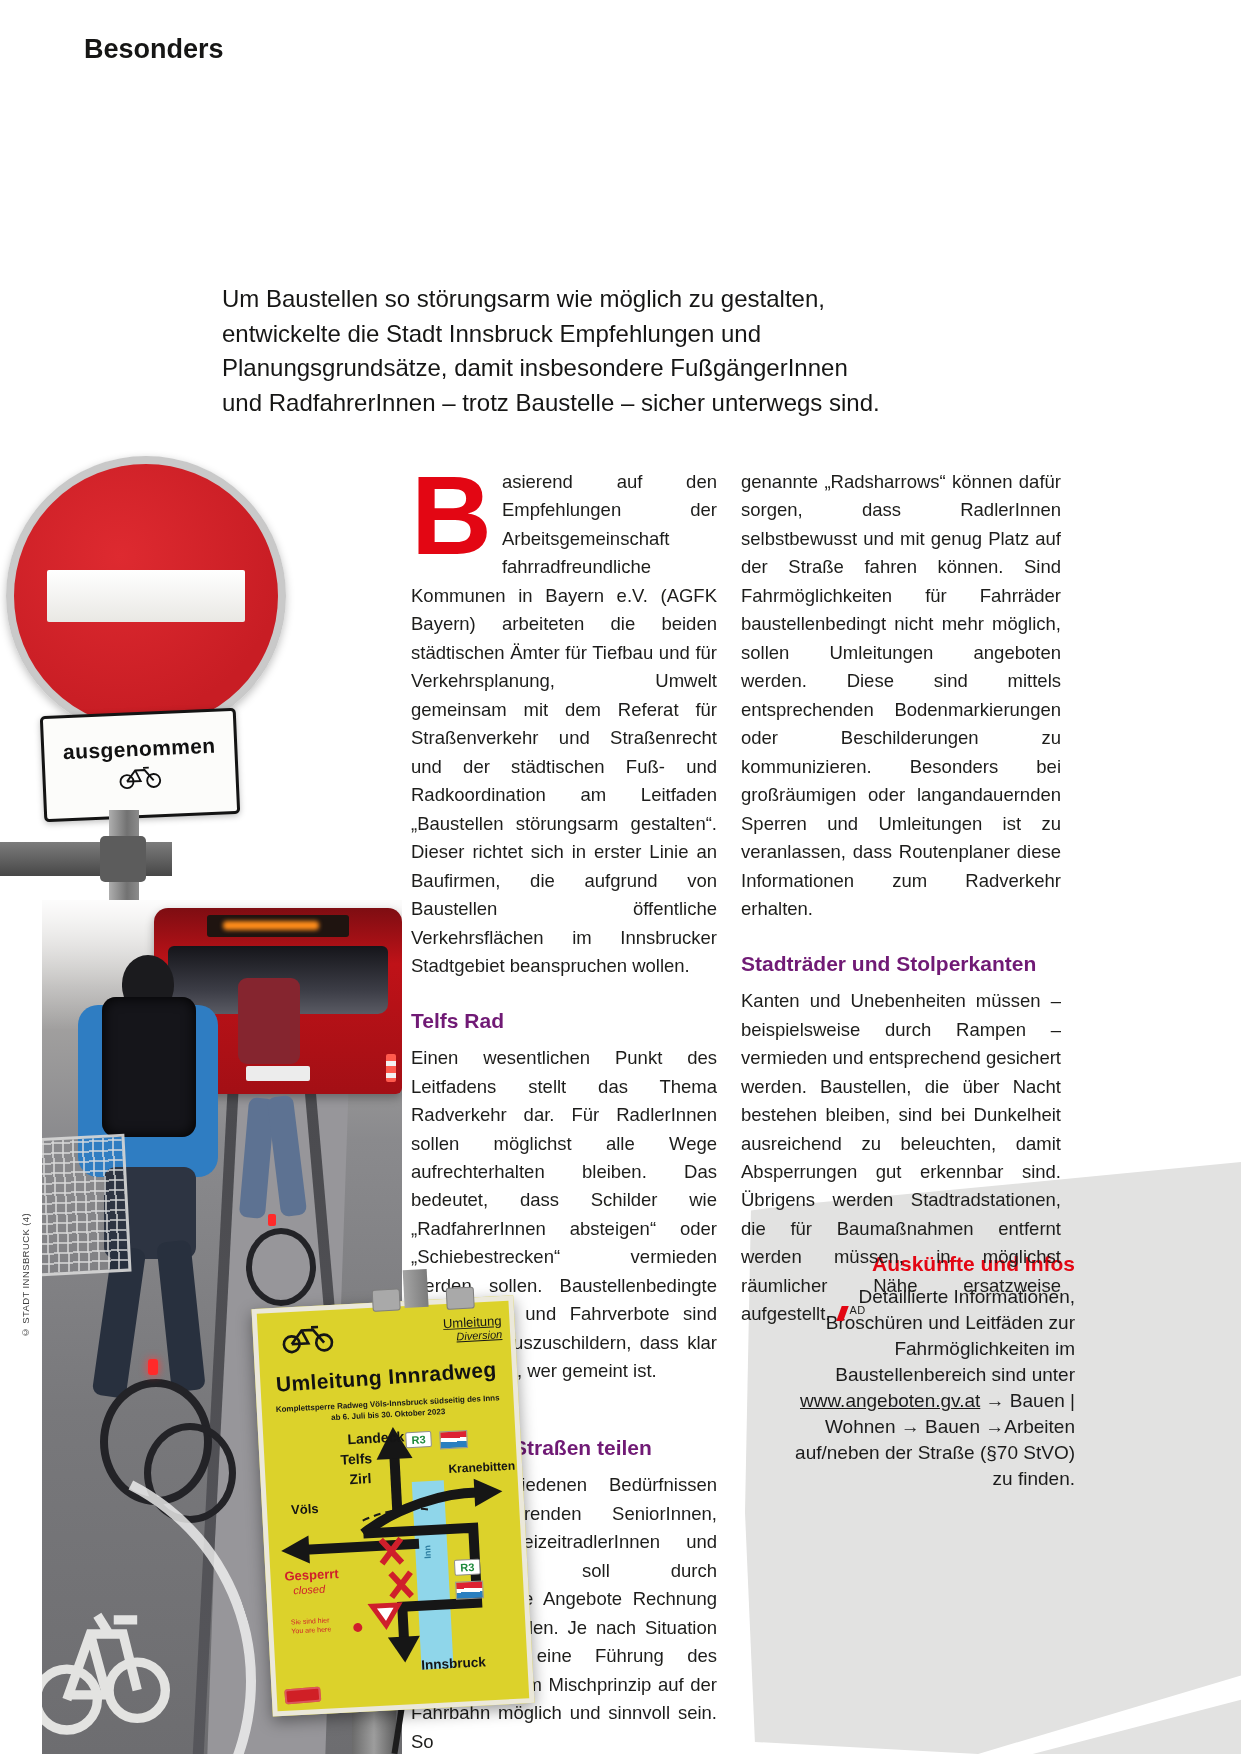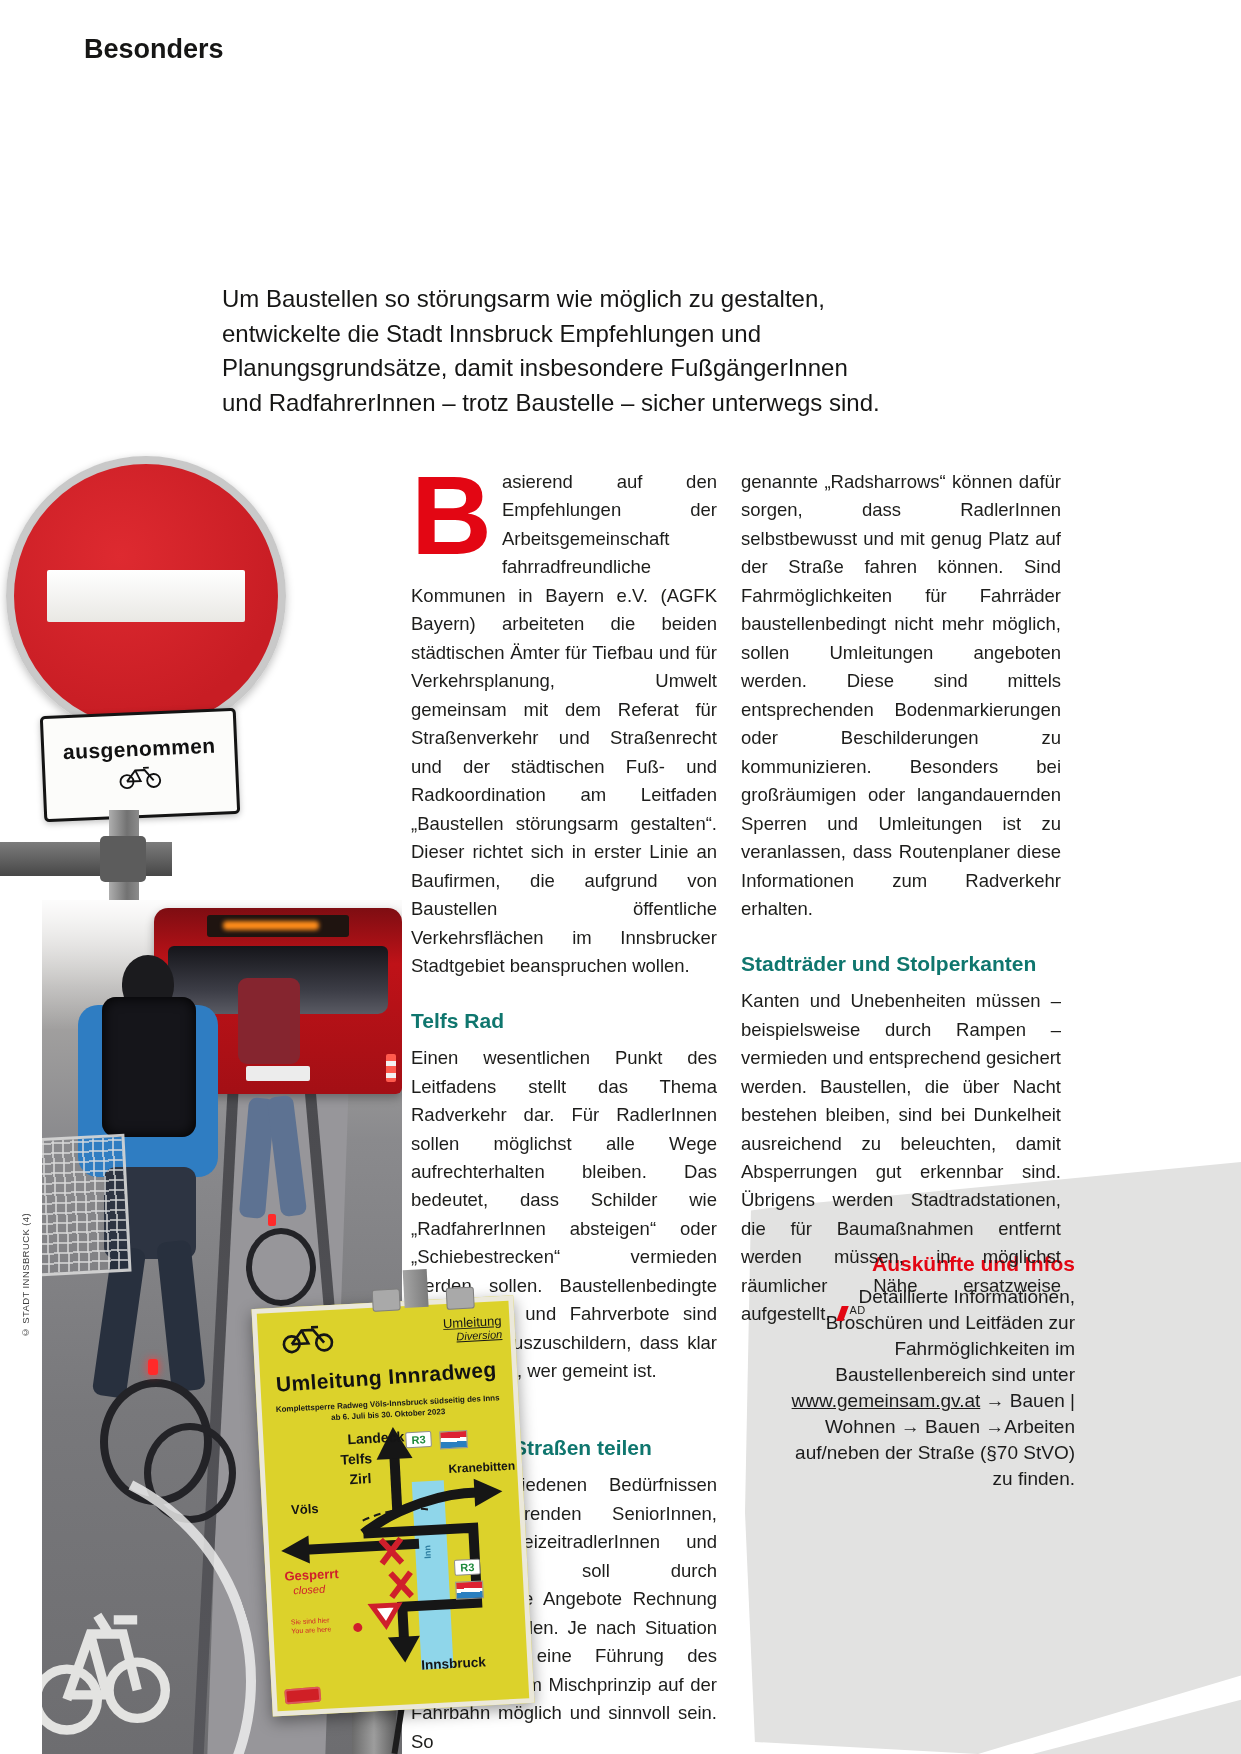--- a/index.html
+++ b/index.html
@@ -8,21 +8,21 @@
   
   .section-label{position:absolute;left:84px;top:34px;font-size:27px;font-weight:700;color:#161615;}
   .headline{position:absolute;left:98px;top:186px;font-size:58px;font-weight:700;color:#e30613;
             letter-spacing:-1.5px;white-space:nowrap;}
   .intro{position:absolute;left:222px;top:282px;width:660px;font-size:24px;line-height:1.44;color:#161615;}
   
   .col{position:absolute;top:468px;font-size:18.5px;line-height:1.54;text-align:justify;color:#1d1d1b;z-index:3;}
   #col1{left:411px;width:306px;}
   #col2{left:741px;width:320px;}
   .col p{margin:0;}
-  .red-heading{color:#0f766e;font-weight:700;font-size:21px;margin:24px 0 7px 0;text-align:left;}
+  .red-heading{color:#701a75;font-weight:700;font-size:21px;margin:24px 0 7px 0;text-align:left;}
   .dropcap{float:left;font-size:112px;line-height:84px;font-weight:700;color:#e30613;margin:6px 10px 0 0;}
   .indent{margin-left:102px;}
   #heading-strassen{margin-top:46px;}
   .author-slash{display:inline-block;width:7px;height:15px;background:#e30613;transform:skewX(-20deg);
                 margin:0 3px 0 9px;vertical-align:-1px;}
   .author{font-size:11px;vertical-align:6px;letter-spacing:.5px;margin-top:36px;}
   
   #infobox{position:absolute;left:745px;top:1150px;width:496px;height:604px;z-index:2;}
   .infobox-bg{position:absolute;inset:0;background:#e2e2e1;
      clip-path:polygon(11% 9%,100% 2%,100% 87%,47% 100%,2% 98%,0% 60%,1.2% 10%);}
@@ -239,21 +239,21 @@
     <p>genannte „Radsharrows“ können dafür sorgen, dass RadlerInnen selbstbewusst und mit genug Platz auf der Straße fahren können. Sind Fahrmöglichkeiten für Fahrräder baustellenbedingt nicht mehr möglich, sollen Umleitungen angeboten werden. Diese sind mittels entsprechenden Bodenmarkierungen oder Beschilderungen zu kommunizieren. Besonders bei großräumigen oder langandauernden Sperren und Umleitungen ist zu veranlassen, dass Routenplaner diese Informationen zum Radverkehr erhalten.</p>
     <div class="red-heading">Stadträder und Stolperkanten</div>
     <p><span>Kanten und Unebenheiten müssen – beispielsweise durch Rampen – vermieden und entsprechend gesichert werden. Baustellen, die über Nacht bestehen bleiben, sind bei Dunkelheit ausreichend zu beleuchten, damit Absperrungen gut erkennbar sind. Übrigens werden Stadtradstationen, die für Baumaßnahmen entfernt werden müssen, in möglichst räumlicher Nähe ersatzweise aufgestellt.</span><span class="author-slash"></span><span class="author">AD</span></p>
   </div>
 
   <div id="infobox">
     <div class="infobox-bg"></div>
     <div class="infobox-bg2"></div>
     <div class="infobox-content">
       <div class="infobox-title">Auskünfte und Infos</div>
-      <span>Detaillierte Informationen, Broschüren und Leitfäden zur Fahrmöglichkeiten im Baustellenbereich sind unter </span><span class="infobox-link">www.gemeinsam.gv.at</span><span> → Bauen | Wohnen → Bauen →Arbeiten auf/neben der Straße (§70 StVO) zu finden.</span>
+      <span>Detaillierte Informationen, Broschüren und Leitfäden zur Fahrmöglichkeiten im Baustellenbereich sind unter </span><span class="infobox-link">www.angeboten.gv.at</span><span> → Bauen | Wohnen → Bauen →Arbeiten auf/neben der Straße (§70 StVO) zu finden.</span>
     </div>
   </div>
 
   <div id="sign-pole-b"></div>
   <div id="sign-cable"></div>
   <div id="divsign">
     <div id="sign-pole-t"></div>
     <div class="clamp" id="clamp-a"></div>
     <div class="clamp" id="clamp-b"></div>
 

